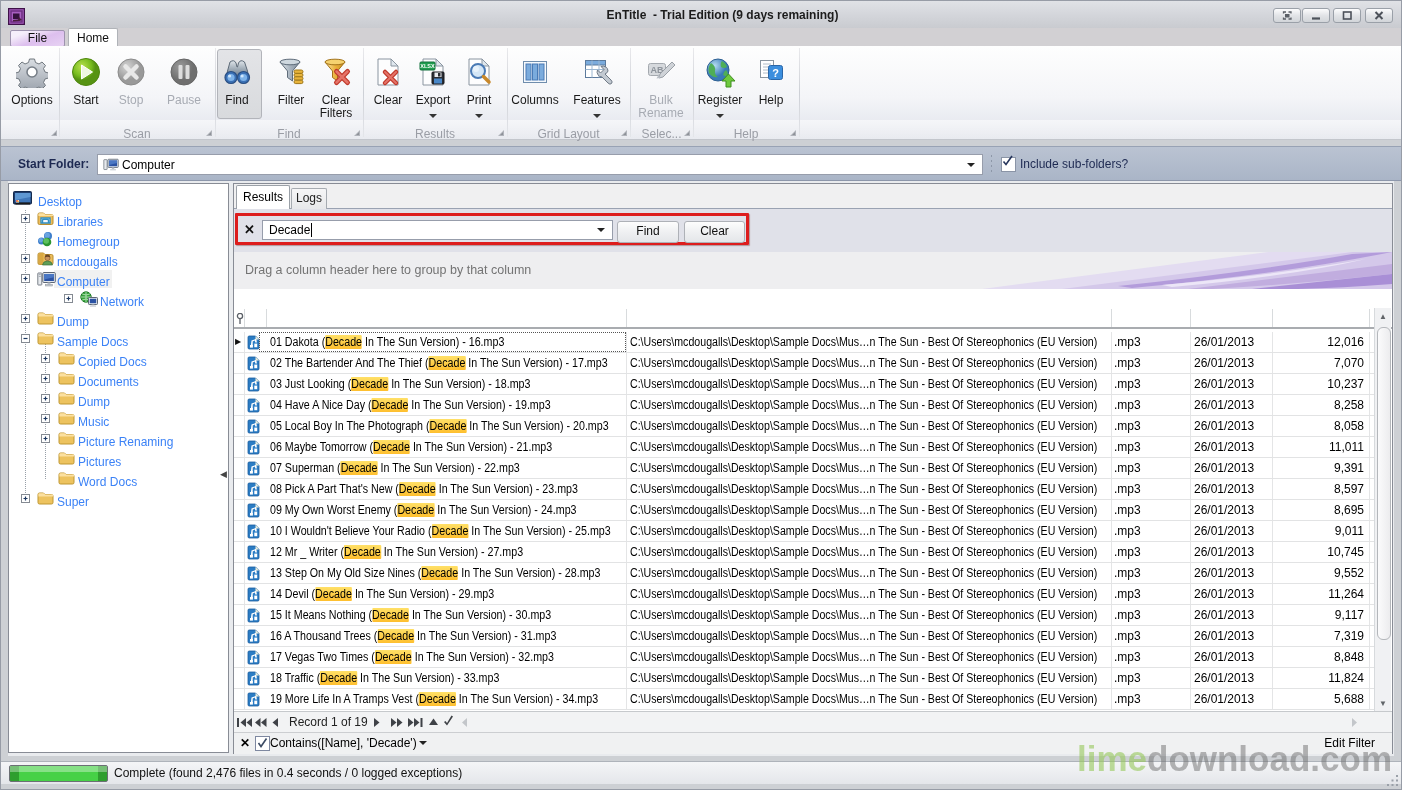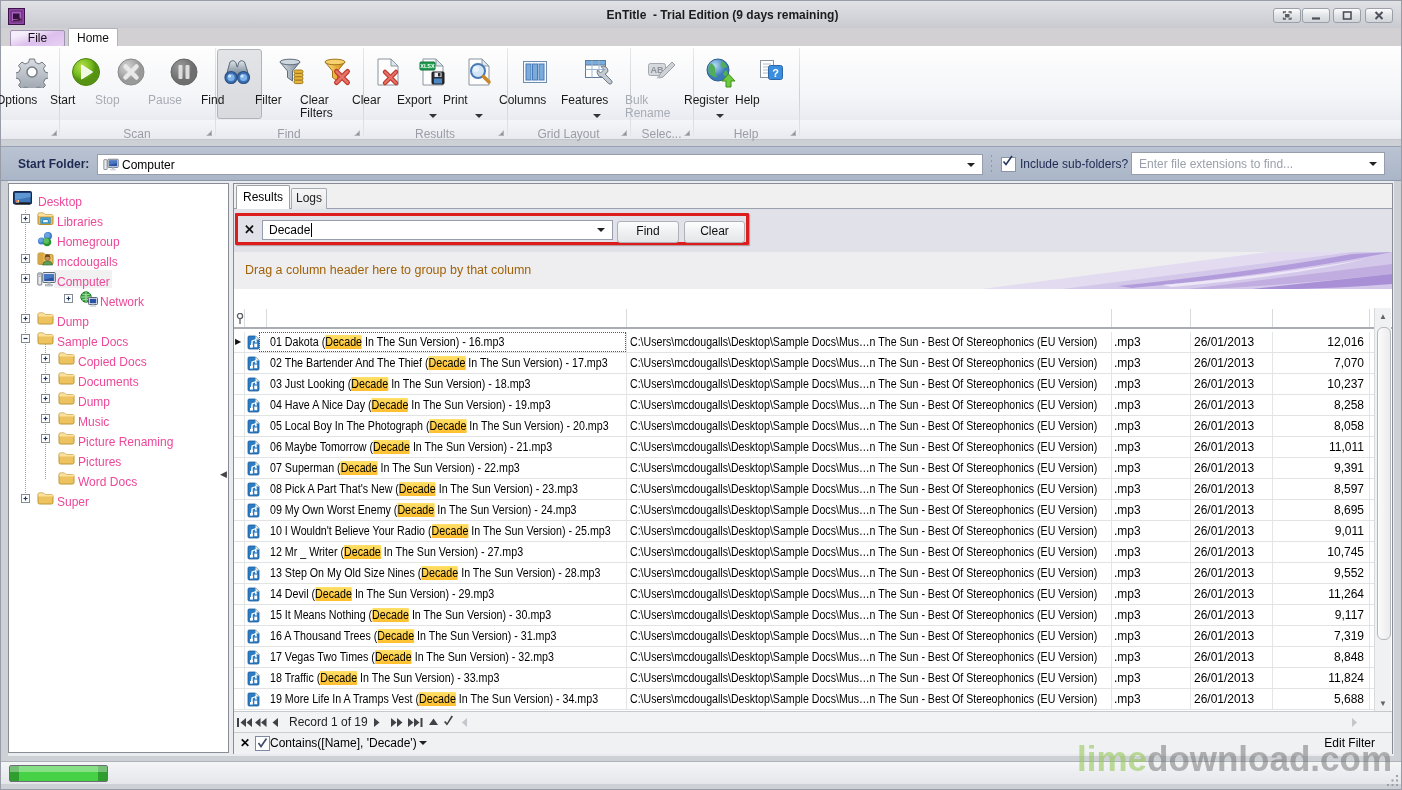--- a/index.html
+++ b/index.html
@@ -15,55 +15,55 @@
 .winbtn svg{position:absolute;left:0;top:0;}
 
 #tabrow{position:absolute;left:1px;top:28px;right:1px;height:18px;background:#d2d0d3;}
 #filebtn{position:absolute;left:9px;top:2px;width:53px;height:15px;border:1px solid #9e93ae;border-radius:2px;background:linear-gradient(160deg,#f5eefa 20%,#ddbfee 55%,#e7d2f3);font-size:12px;color:#111;text-align:center;line-height:15px;}
 #hometab{position:absolute;left:67px;top:0px;width:48px;height:18px;background:#fff;border:1px solid #b0b3b8;border-bottom:none;border-radius:2px 2px 0 0;font-size:12px;color:#111;text-align:center;line-height:18px;}
 
 #ribbon{position:absolute;left:1px;top:46px;right:1px;height:94px;background:linear-gradient(#fefefe,#f4f5f8 55%,#e9ebf1 80%,#e6e8ee);border-bottom:1px solid #c3c6cc;box-sizing:border-box;}
 .gsep{position:absolute;top:2px;bottom:2px;width:1px;background:linear-gradient(#e9e9ec,#cdd0d6 50%,#e4e6ea);}
 .glabel{position:absolute;top:81px;height:13px;font-size:12px;color:#9a9da5;text-align:center;}
 .gcorner{position:absolute;top:84px;width:6px;height:6px;}
-.rbtn{position:absolute;top:4px;width:56px;height:66px;}
+.rbtn{position:absolute;top:4px;width:56px;height:66px;text-align:center;}
 .rbtn .ic{position:absolute;left:50%;margin-left:-16px;top:6px;width:32px;height:32px;}
 .rbtn .lb{position:absolute;left:-8px;right:-8px;top:44px;font-size:12px;color:#1a1a1a;line-height:13px;}
 .rbtn.dis .lb{color:#a7abb3;}
 .rbtn .dd{position:absolute;left:50%;margin-left:-4px;top:64px;width:0;height:0;border:4px solid transparent;border-top:4px solid #333;border-bottom:none;}
 #findsel{position:absolute;left:216px;top:3px;width:43px;height:68px;border:1px solid #b2b4ba;border-radius:3px;background:linear-gradient(#e3e4e7,#d8dadd);}
 
 #startbar{position:absolute;left:1px;top:146px;right:1px;height:35px;background:linear-gradient(#bac3d2,#aab5c7);border-top:1px solid #98a2b4;border-bottom:1px solid #8d97ab;box-sizing:border-box;}
 #startbar .lbl{position:absolute;left:17px;top:10px;font-size:12px;font-weight:bold;color:#1d2951;}
 .combo{position:absolute;background:#fff;border:1px solid #979dab;box-sizing:border-box;}
 .combo .arr{position:absolute;right:7px;top:50%;margin-top:-2px;width:0;height:0;border:4px solid transparent;border-top:4px solid #222;border-bottom:none;}
 #combo1{left:96px;top:7px;width:886px;height:21px;}
 #combo1 .txt{position:absolute;left:24px;top:3px;font-size:12px;color:#000;}
 #subchk{position:absolute;left:1000px;top:10px;width:13px;height:13px;background:#fff;border:1px solid #8a94a6;}
 #sublbl{position:absolute;left:1019px;top:10px;font-size:12px;color:#1d2951;}
 #combo2{left:1130px;top:5px;width:254px;height:23px;}
 #combo2 .txt{position:absolute;left:7px;top:4px;font-size:12px;color:#9aa0ab;}
 
 #mainbg{position:absolute;left:8px;top:181px;right:8px;bottom:34px;background:#e9ebee;}
 #tree{position:absolute;left:8px;top:183px;width:221px;height:570px;background:#fff;border:1px solid #888c95;box-sizing:border-box;font-size:12px;}
-.titem{position:absolute;left:0;height:20px;line-height:20px;color:#ec4899;white-space:nowrap;}
+.titem{position:absolute;left:0;height:20px;line-height:20px;color:#3b82f6;white-space:nowrap;}
 #rightpanel{position:absolute;left:233px;top:183px;width:1160px;height:571px;background:#fff;border:1px solid #888c95;box-sizing:border-box;}
 
 #tabstrip{position:absolute;left:0;top:0;right:0;height:24px;background:#f0f0f1;border-bottom:1px solid #9aa2b2;}
 #tab-results{position:absolute;left:2px;top:1px;width:52px;height:23px;background:#fff;border:1px solid #9ba1a8;border-bottom:none;border-radius:2px 2px 0 0;font-size:12px;text-align:center;line-height:22px;z-index:3;}
 #tab-logs{position:absolute;left:57px;top:4px;width:34px;height:20px;background:linear-gradient(#f6f6f7,#e7e8ea);border:1px solid #a6abb1;border-bottom:none;border-radius:2px 2px 0 0;font-size:12px;text-align:center;line-height:19px;color:#222;}
 #searchband{position:absolute;left:0;top:25px;right:0;height:43px;background:#e0e1e9;}
 #redbox{position:absolute;left:1px;top:29px;width:508px;height:26px;border:3px solid #dd1d1d;border-radius:1px;box-shadow:1px 1px 1px rgba(120,60,60,.45);}
 #searchcombo{left:28px;top:36px;width:351px;height:20px;}
 #searchcombo .txt{position:absolute;left:6px;top:2px;font-size:12px;color:#000;}
 .btn{position:absolute;border:1px solid #aeb1b7;border-radius:3px;background:linear-gradient(#fdfdfd,#eff0f2 50%,#e4e6e9);font-size:12px;color:#111;text-align:center;}
 #btn-find{left:383px;top:37px;width:60px;height:20px;line-height:19px;}
 #btn-clear{left:450px;top:37px;width:59px;height:20px;line-height:19px;}
 #dragband{position:absolute;left:0;top:68px;right:0;height:37px;background:#eeeef0;overflow:hidden;}
-#dragband .t{position:absolute;left:11px;top:11px;font-size:12.5px;color:#a16207;}
+#dragband .t{position:absolute;left:11px;top:11px;font-size:12.5px;color:#737373;}
 
 #ghead{position:absolute;left:0;top:105px;right:0;height:19px;background:linear-gradient(#fbfcfc,#edf2f0);border-top:1px solid #c3c7ca;border-bottom:1px solid #b9bec2;box-sizing:border-box;font-size:12px;color:#000;}
 #gfilter{position:absolute;left:0;top:125px;right:0;height:20px;background:#fff;border-bottom:2px solid #a9acb0;box-sizing:border-box;}
 .vline{position:absolute;top:0;bottom:0;width:1px;background:#c5c9cc;}
 .rows{position:absolute;left:0;top:148px;width:1140px;height:378px;background:#fff;font-size:12px;overflow:hidden;}
 .vlines{position:absolute;inset:0;}
 .vlines i{position:absolute;top:0;bottom:0;width:1px;background:#e4e5e6;}
 .row{position:absolute;left:0;height:21px;line-height:20px;white-space:nowrap;border-bottom:1px solid #e2e3e4;width:100%;box-sizing:border-box;}
 .rowind{position:absolute;left:1px;top:0;font-size:8px;color:#111;line-height:20px;}
 .micon{position:absolute;left:13px;top:3px;}
@@ -389,24 +389,20 @@
       <span class="txt">Computer</span>
       <span class="arr"></span>
     </div>
   <div style="position:absolute;left:990px;top:8px;width:1px;height:18px;background-image:repeating-linear-gradient(#8d97a8 0 2px,transparent 2px 5px);"></div>
     <div id="subchk">
       <svg width="13" height="13" viewBox="0 0 13 13" style="position:absolute;left:-1px;top:-3px;">
         <path d="M2.5 6.5 L5 9.5 L11 1" fill="none" stroke="#26355c" stroke-width="1.6"></path>
       </svg>
     </div>
   <div id="sublbl">Include sub-folders?</div>
-  <div class="combo" id="combo2">
-      <span class="txt">Enter file extensions to find...</span>
-      <span class="arr"></span>
-    </div>
 </div>
 <div id="mainbg"></div>
 <div id="tree">
 <div style="position:absolute;left:16px;top:26px;width:1px;height:289px;border-left:1px dotted #98a0a8;"></div>
 <div style="position:absolute;left:36px;top:160px;width:1px;height:135px;border-left:1px dotted #98a0a8;"></div>
 <div class="titem" style="top:5px;right:0;">
       <span style="position:absolute;left:4px;top:2px;"><svg width="19" height="16" viewBox="0 0 19 16">
           <rect x="0.5" y="0.5" width="18" height="12.5" rx="1" fill="#1d3c6d" stroke="#14294c"></rect>
           <rect x="2" y="2" width="15.5" height="9.5" fill="#3f76b8"></rect>
           <path d="M2 2 h15.5 v4 l-15.5 3 z" fill="#5e97d2"></path>
@@ -931,20 +927,21 @@
         </svg></span>
     <span style="position:absolute;left:36px;top:3px;">Contains([Name], 'Decade')</span>
     <span style="position:absolute;left:185px;top:8px;width:0;height:0;border:4px solid transparent;border-top:4px solid #222;border-bottom:none;"></span>
     <span style="position:absolute;right:17px;top:3px;">Edit Filter</span>
   </div>
 </div>
 <div id="statusbar">
   <div id="progress">
       <div class="shine"></div>
     </div>
+  <div id="stext">Complete (found 2,476 files in 0.4 seconds / 0 logged exceptions)</div>
 </div>
 <svg id="grip" width="12" height="12" viewBox="0 0 12 12" style="z-index:60;">
     <g fill="#9aa0a8">
       <rect x="9" y="0" width="2" height="2"></rect>
       <rect x="9" y="4.5" width="2" height="2"></rect>
       <rect x="9" y="9" width="2" height="2"></rect>
       <rect x="4.5" y="4.5" width="2" height="2"></rect>
       <rect x="4.5" y="9" width="2" height="2"></rect>
       <rect x="0" y="9" width="2" height="2"></rect>
     </g>

